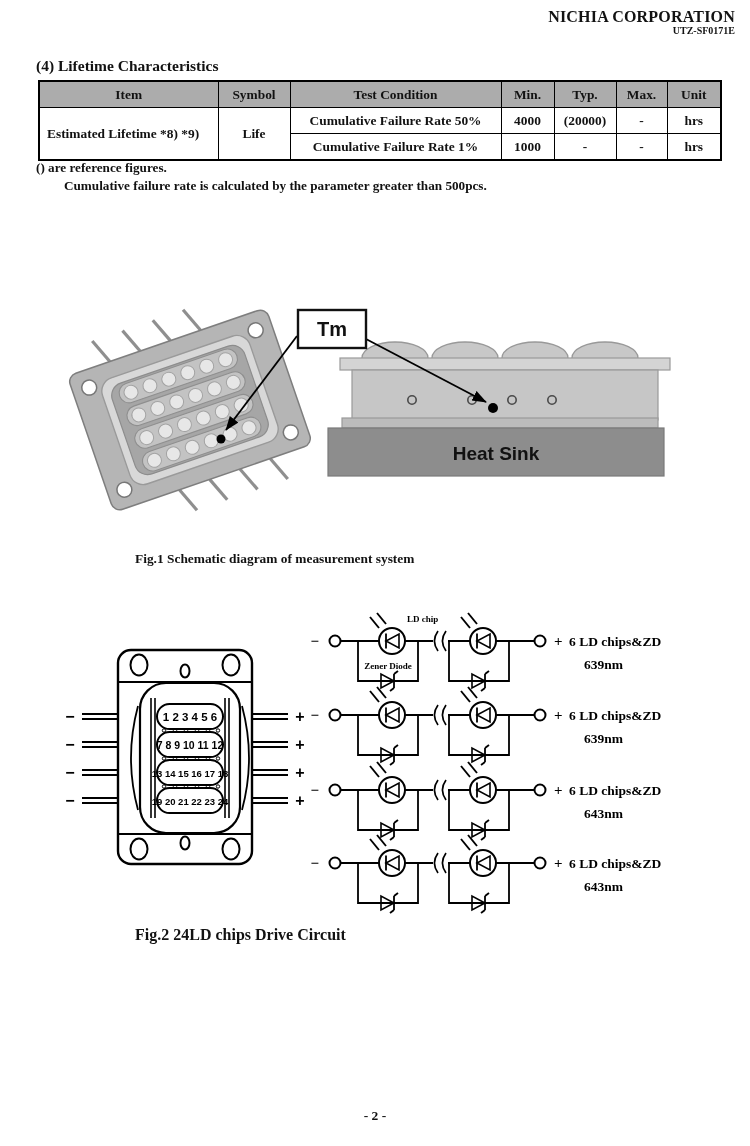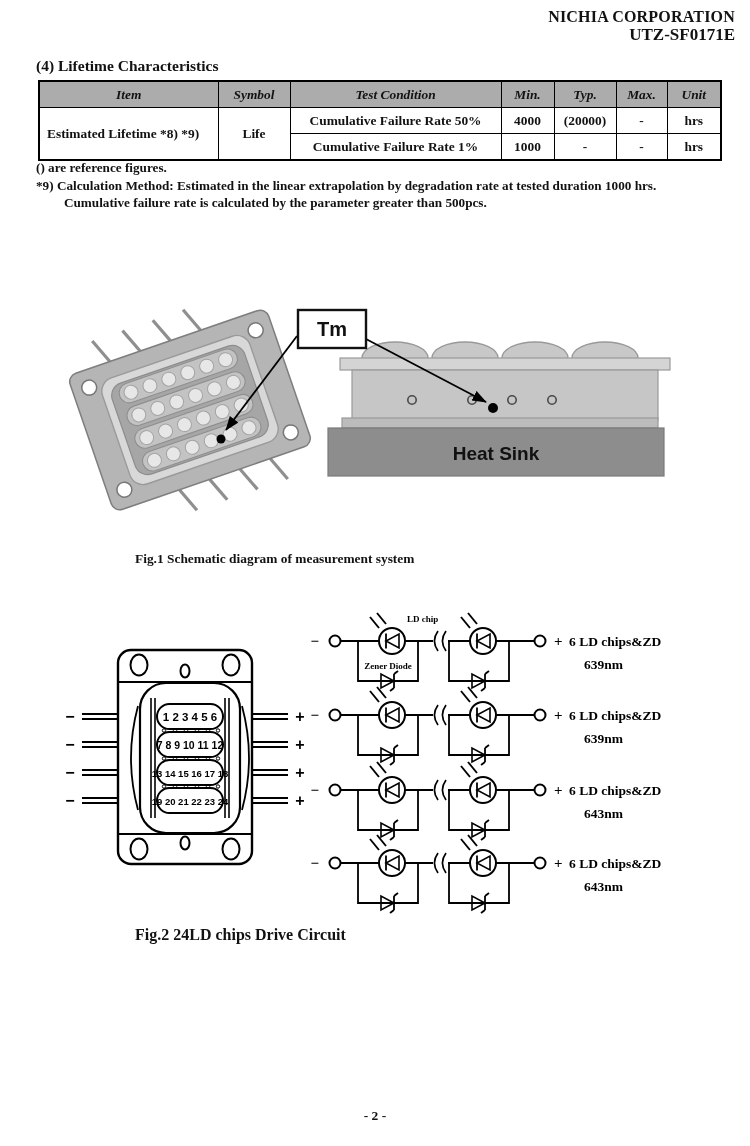--- a/index.html
+++ b/index.html
@@ -1,27 +1,27 @@
 <!DOCTYPE html>
 <html><head>
 <meta charset="utf-8">
 <style>
   html,body{margin:0;padding:0;}
   body{width:750px;height:1146px;position:relative;background:#ffffff;
        font-family:"Liberation Serif",serif;color:#121212;font-weight:bold;}
   .abs{position:absolute;}
   .hdr-company{top:8px;right:15px;font-size:16px;letter-spacing:.2px;}
-  .hdr-docid{top:25px;right:15px;font-size:17px;}
+  .hdr-docid{top:25px;right:15px;font-size:10px;}
   .sec-title{top:57px;left:36px;font-size:15.5px;}
   
   .spec-table{top:80px;left:38px;border-collapse:collapse;table-layout:fixed;}
   .spec-table td,.spec-table th{border:1.6px solid #000;font-size:13.4px;
       font-weight:bold;text-align:center;padding:0 3px;height:25px;overflow:hidden;}
   .spec-table{border:2.6px solid #000;}
-  .spec-table th{background:#acacac;font-style:italic;}
+  .spec-table th{background:#acacac;}
   .cell-item{text-align:left !important;padding-left:7px !important;margin-top:28px;}
   
   .notes{top:159px;left:36px;font-size:13.2px;line-height:17.6px;width:700px;}
   .notes .ind{padding-left:28px;}
   .caption1{top:539px;left:135px;font-size:13.4px;margin-top:12px;}
   .caption2{top:926px;left:135px;font-size:16px;}
   .footer{top:1108px;left:0;right:0;text-align:center;font-size:13.5px;}
   svg text{font-weight:bold;}
   .sans{font-family:"Liberation Sans",sans-serif;}
 </style>
@@ -67,21 +67,20 @@
     <td>1000</td>
     <td>-</td>
     <td>-</td>
     <td>hrs</td>
   </tr>
 </tbody>
   </table>
 
 <div class="abs notes">
   <div>() are reference figures.</div>
-  <div>*9) Calculation Method: Estimated in the linear extrapolation by degradation rate at tested duration 1000 hrs.</div>
   <div class="ind">Cumulative failure rate is calculated by the parameter greater than 500pcs.</div>
 </div>
 
 <svg class="abs" style="top:282px;left:40px;" width="680" height="252" viewBox="0 0 680 252">
   <defs>
     <marker id="arr" markerWidth="12" markerHeight="10" refX="7.5" refY="3" orient="auto">
       <path d="M0,0 L8,3 L0,6 Z" fill="#000"></path>
     </marker>
   </defs>
 

